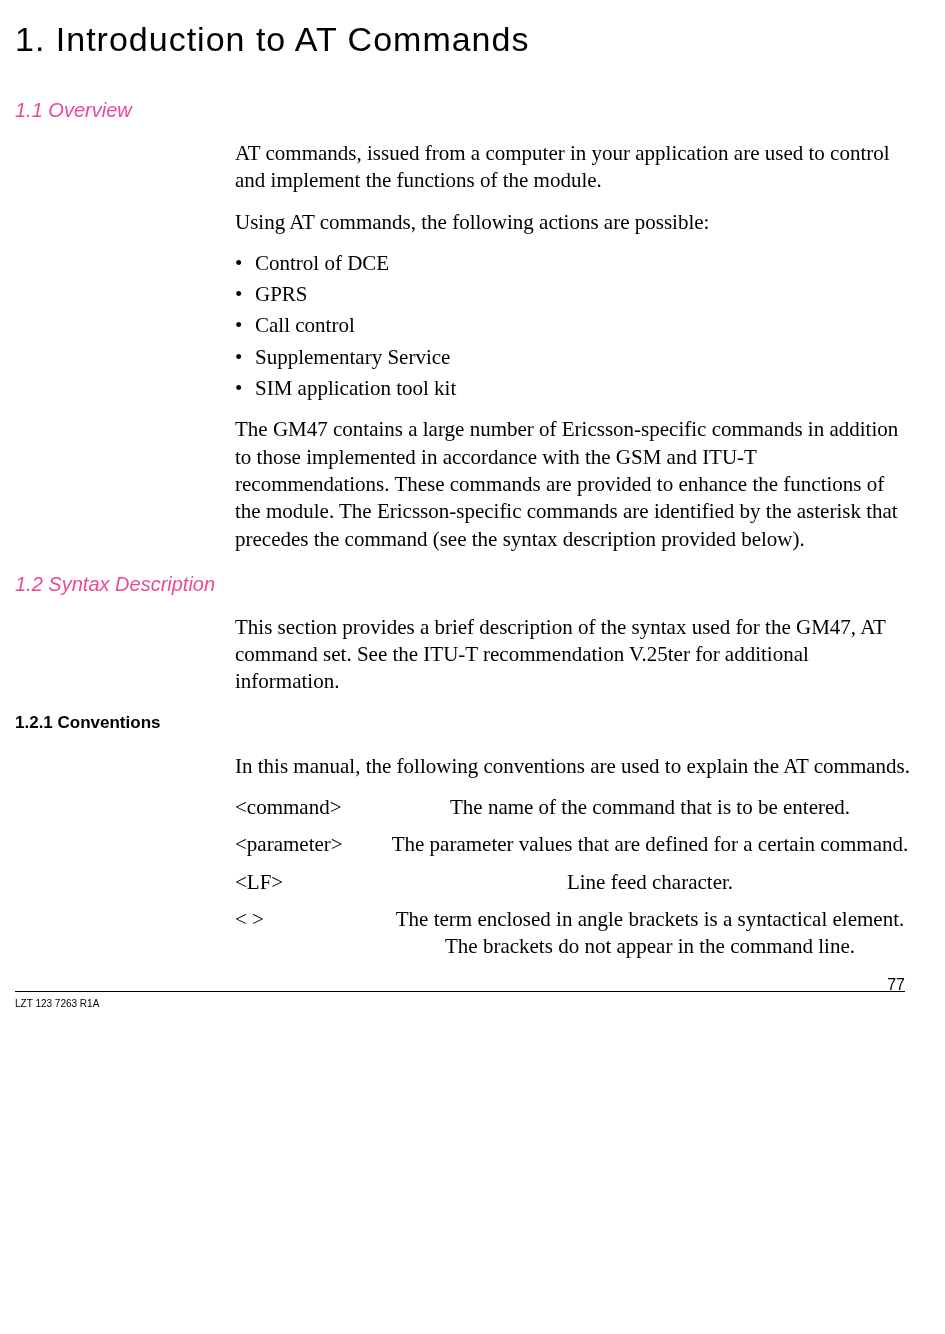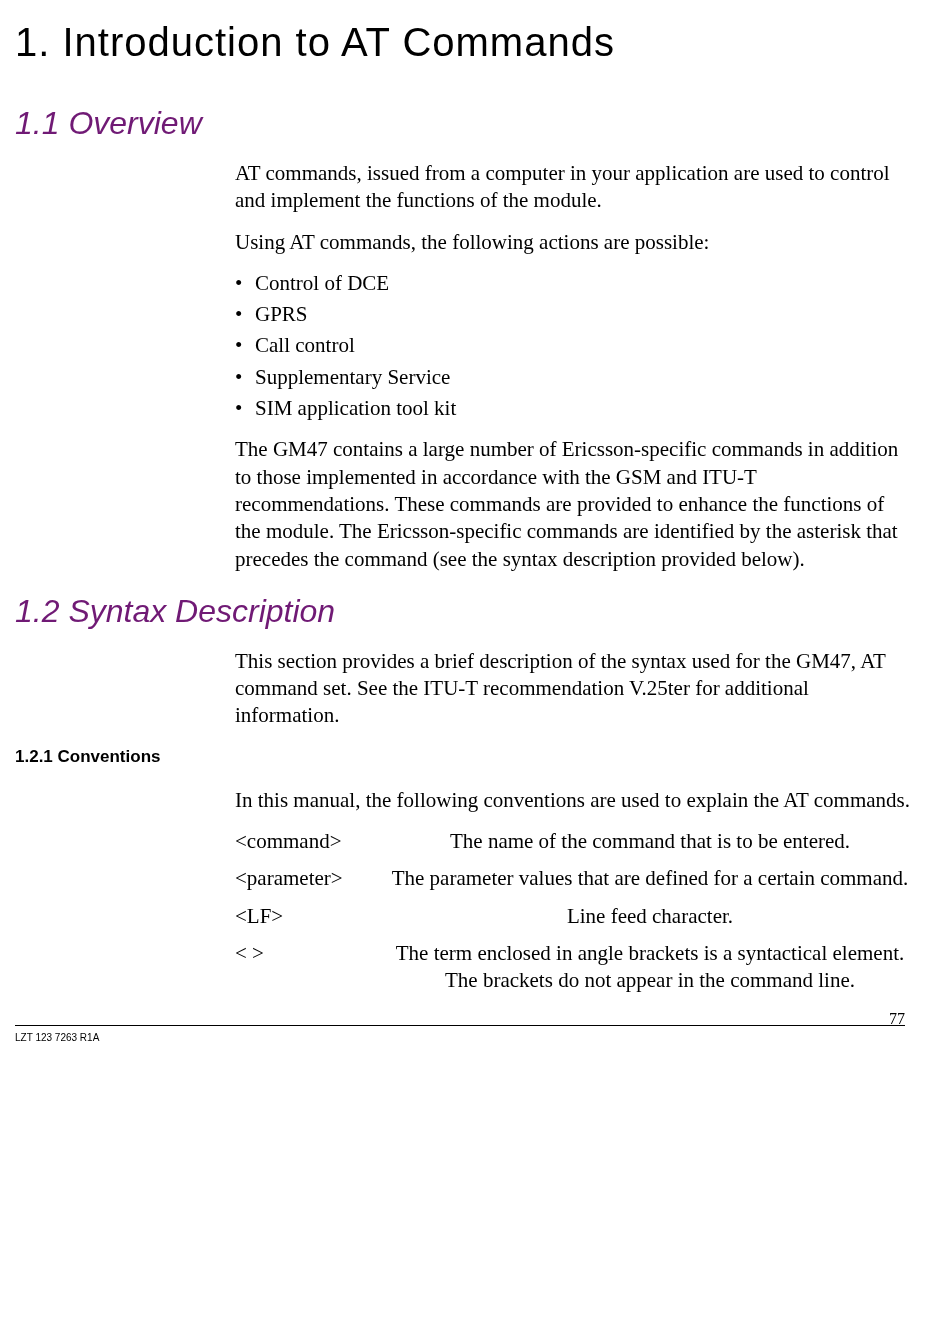--- a/index.html
+++ b/index.html
@@ -10,31 +10,31 @@
     color: #000;
     width: 945px;
   }
   .page {
     padding: 20px 30px 10px 10px;
     position: relative;
     min-height: 1280px;
   }
   .chapter-title {
     font-family: "Trebuchet MS", "Lucida Sans", Arial, sans-serif;
-    font-size: 40px;
+    font-size: 34px;
     letter-spacing: 1px;
     font-weight: normal;
     margin: 0 0 40px 0;
     padding-left: 5px;
   }
   .section-heading {
     font-family: "Trebuchet MS", "Lucida Sans", Arial, sans-serif;
     font-style: italic;
-    font-size: 32px;
-    color: #701a75;
+    font-size: 20px;
+    color: #ec4899;
     margin: 20px 0 18px 0;
     padding-left: 5px;
     font-weight: normal;
   }
   .subsection-heading {
     font-family: "Trebuchet MS", "Lucida Sans", Arial, sans-serif;
     font-size: 17px;
     font-weight: bold;
     margin: 17px 0 20px 0;
     padding-left: 5px;
@@ -83,21 +83,21 @@
     justify-content: space-between;
     align-items: flex-start;
     font-family: Arial, Helvetica, sans-serif;
   }
   .footer-left {
     font-size: 10px;
   }
   .footer-right {
     font-size: 16px;
     font-weight: normal;
-    font-family: Liberation Serif, serif;
+    font-family: Liberation Sans, sans-serif;
     margin-top: -22px;
     text-align: right;
   }
 </style>
 </head>
 <body>
 
 <div class="page">
 
   <h1 class="chapter-title">1. Introduction to AT Commands</h1>

